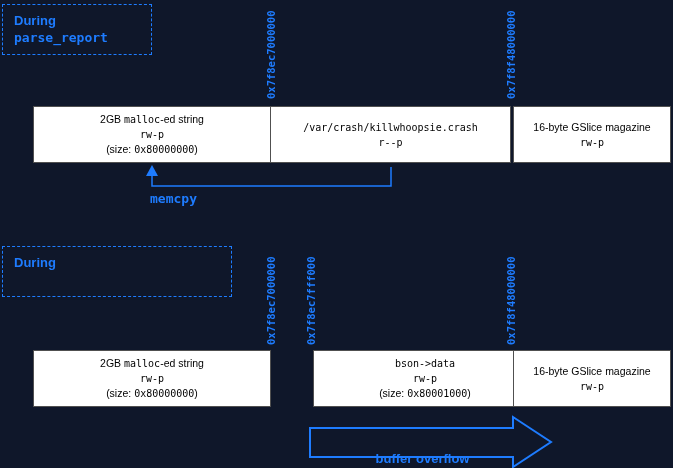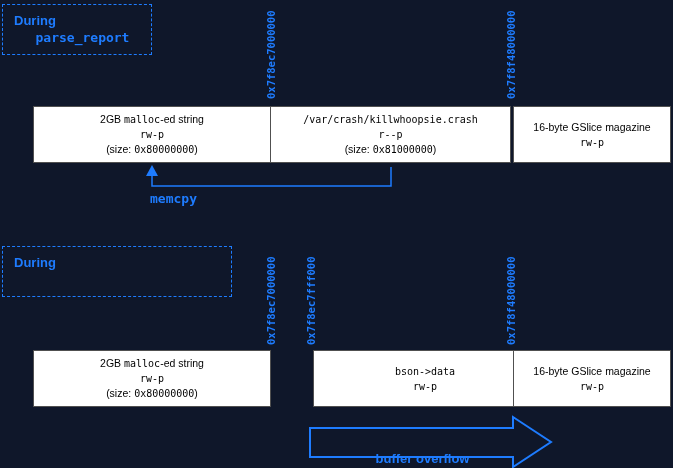--- a/index.html
+++ b/index.html
@@ -7,21 +7,21 @@
     position:relative;width:673px;height:468px;background:#0f172a;overflow:hidden;
     font-family:"Liberation Sans",sans-serif;
     padding-left:27px;
   }
   
   .phase-box{
     position:absolute;border:1px dashed #1e7cff;color:#1e7cff;
     padding:8px 0 0 11px;box-sizing:border-box;
   }
   .phase-line1{font:bold 13px "Liberation Sans",sans-serif;line-height:16px;}
-  .phase-line2{font:bold 13px "DejaVu Sans Mono",monospace;line-height:17px;text-align:center;}
+  .phase-line2{font:bold 13px "DejaVu Sans Mono",monospace;line-height:17px;}
   
   .addr{
     position:absolute;color:#1e7cff;white-space:nowrap;
     font:bold 10.5px "DejaVu Sans Mono",monospace;
     transform:rotate(-90deg);transform-origin:0 0;
   }
   
   .mem-box{
     position:absolute;background:#fff;border:1px solid #505050;box-sizing:border-box;
     display:flex;flex-direction:column;justify-content:center;align-items:center;
@@ -55,21 +55,20 @@
 
   <div class="mem-box" style="left:33px;top:106px;width:238px;">
     <div class="mem-line"><span>2GB </span><span class="mono">malloc</span><span>-ed string</span></div>
     <div class="mem-line mono">rw-p</div>
     <div class="mem-line"><span>(size: </span><span class="mono">0x80000000</span><span>)</span></div>
   </div>
 
   <div class="mem-box" style="left:270px;top:106px;width:241px;">
     <div class="mem-line mono">/var/crash/killwhoopsie.crash</div>
     <div class="mem-line mono">r--p</div>
-    <div class="mem-line"><span>(size: </span><span class="mono">0x81000000</span><span>)</span></div>
   </div>
 
   <div class="mem-box" style="left:513px;top:106px;width:158px;">
     <div class="mem-line">16-byte GSlice magazine</div>
     <div class="mem-line mono">rw-p</div>
   </div>
 
   <svg class="arrow">
     <polyline points="152,174 152,186 391,186 391,167" fill="none" stroke="#1e7cff" stroke-width="1.5"></polyline>
     <polygon points="146,176 158,176 152,165" fill="#1e7cff"></polygon>
@@ -86,20 +85,21 @@
 
   <div class="mem-box" style="left:33px;top:350px;width:238px;">
     <div class="mem-line"><span>2GB </span><span class="mono">malloc</span><span>-ed string</span></div>
     <div class="mem-line mono">rw-p</div>
     <div class="mem-line"><span>(size: </span><span class="mono">0x80000000</span><span>)</span></div>
   </div>
 
   <div class="mem-box" style="left:313px;top:350px;width:224px;">
     <div class="mem-line mono">bson-&gt;data</div>
     <div class="mem-line mono">rw-p</div>
+    <div class="mem-line"><span>(size: </span><span class="mono">0x80001000</span><span>)</span></div>
   </div>
 
   <div class="mem-box" style="left:513px;top:350px;width:158px;">
     <div class="mem-line">16-byte GSlice magazine</div>
     <div class="mem-line mono">rw-p</div>
   </div>
 
   <svg class="arrow">
     <polygon points="310,428 513,428 513,417 551,442 513,467 513,457 310,457" fill="none" stroke="#1e7cff" stroke-width="2"></polygon>
   </svg>

